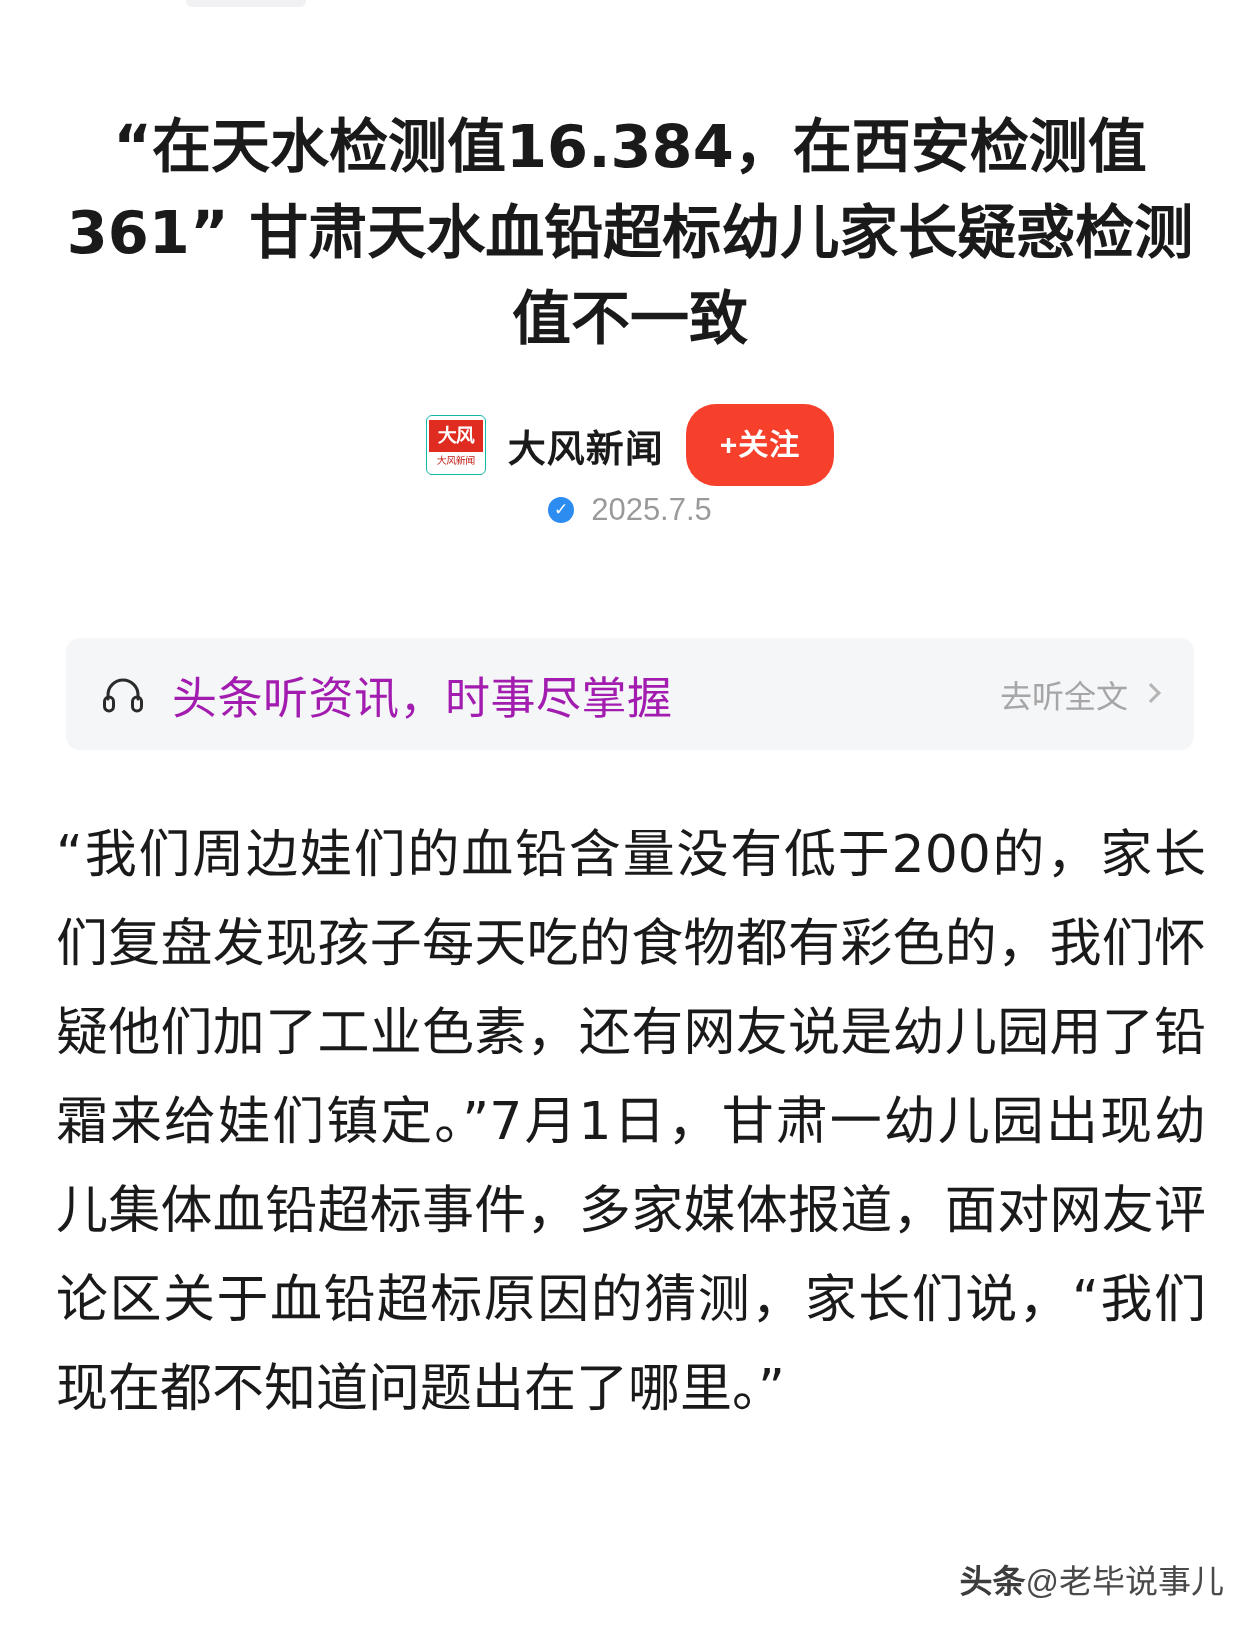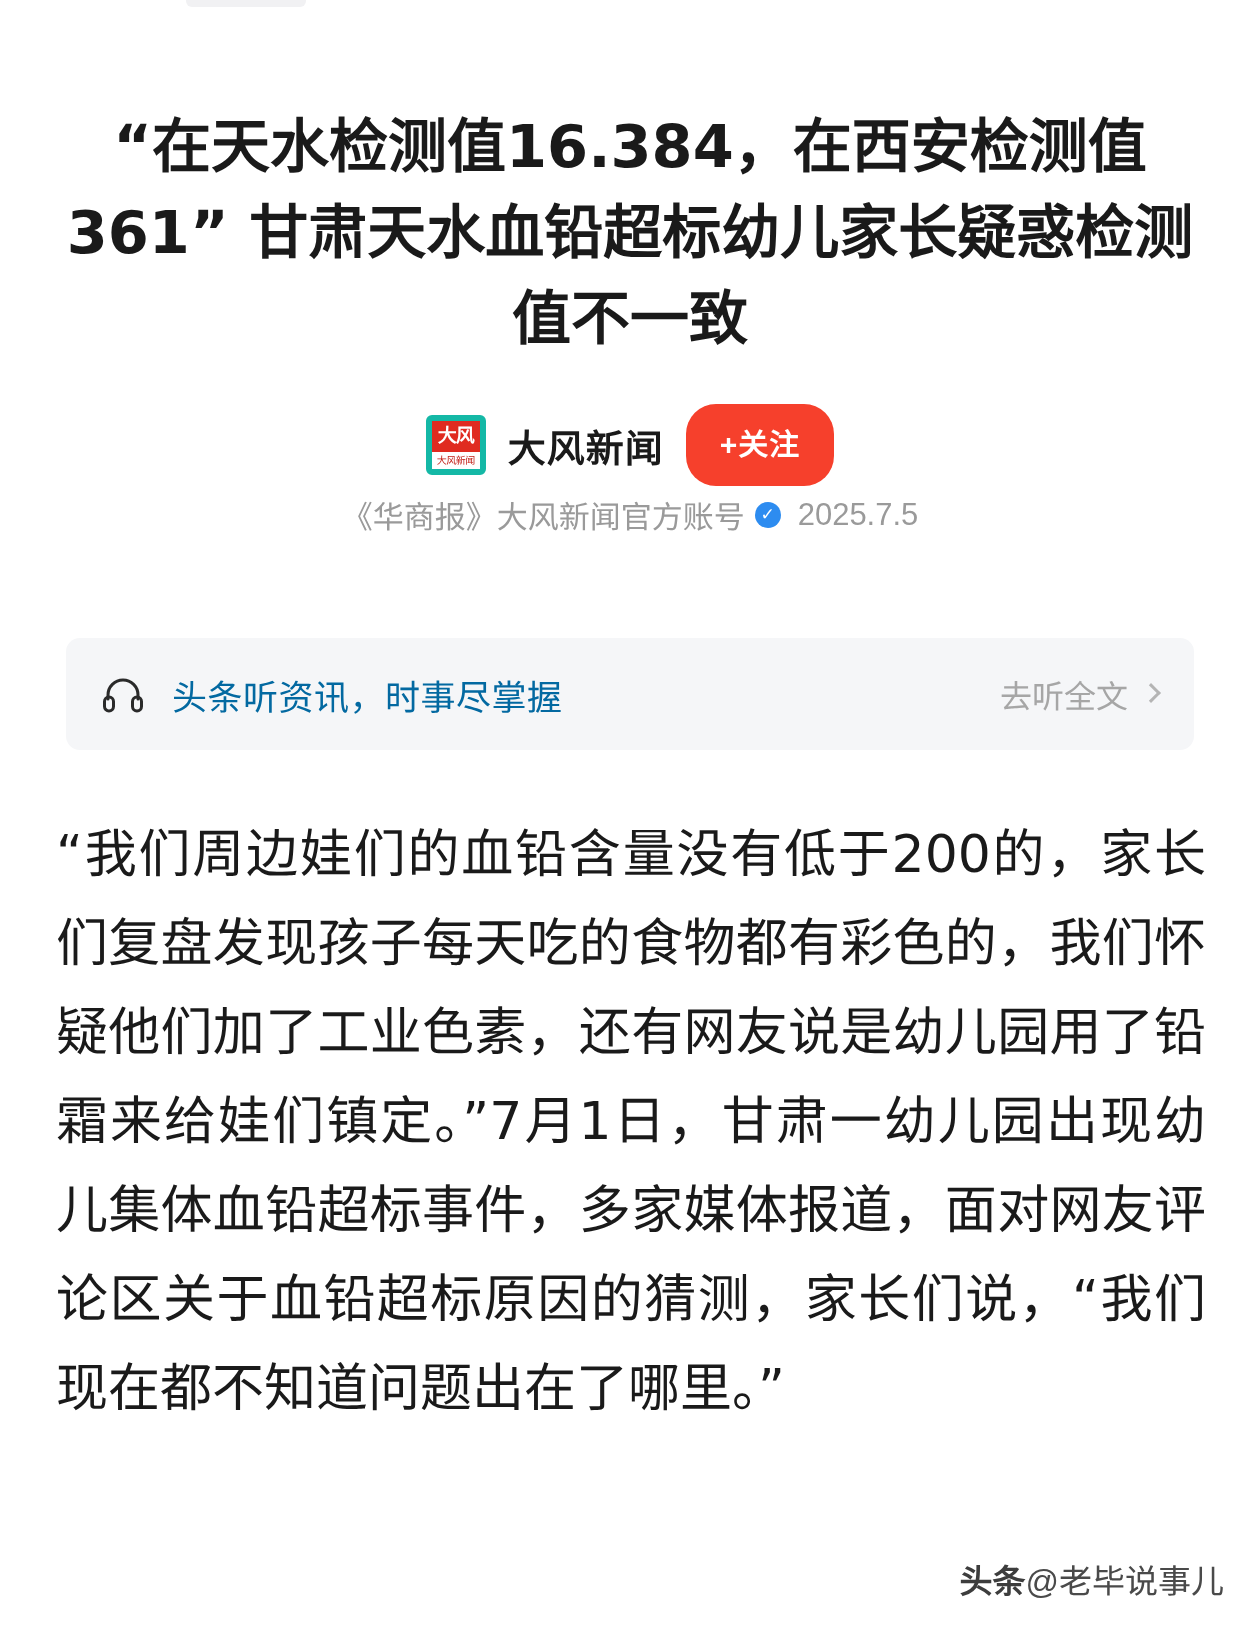--- a/index.html
+++ b/index.html
@@ -59,21 +59,21 @@
     display: flex;
     align-items: center;
     justify-content: center;
     gap: 22px;
   }
   .avatar {
     width: 60px;
     height: 60px;
     border-radius: 6px;
     background: #ffffff;
-    border: 6px solid #14b8a6;
+    border: 1px solid #14b8a6;
     display: flex;
     flex-direction: column;
     align-items: center;
     justify-content: center;
     overflow: hidden;
   }
   .avatar .av-top {
     width: 54px;
     height: 32px;
     background: #e02b20;
@@ -155,22 +155,22 @@
   }
   .headphone-icon {
     width: 46px;
     height: 46px;
     flex: 0 0 46px;
     position: relative;
     margin-right: 26px;
   }
   .headphone-icon svg { display: block; }
   .audio-text {
-    font-size: 35px;
-    color: #0369a1;
+    font-size: 45px;
+    color: #a21caf;
     letter-spacing: 0.5px;
     flex: 1;
   }
   .audio-action {
     font-size: 32px;
     color: #a6a6a6;
     display: flex;
     align-items: center;
     gap: 16px;
     cursor: pointer;
@@ -229,21 +229,20 @@
 <div class="author-row">
   <div class="avatar">
     <div class="av-top">大风</div>
     <div class="av-bot">大风新闻</div>
   </div>
   <div class="author-name">大风新闻</div>
   <button class="follow-btn">+关注</button>
 </div>
 
 <div class="meta-row">
-  <span>《华商报》大风新闻官方账号</span>
   <span class="verified-badge">✓</span>
   <span class="meta-date">2025.7.5</span>
 </div>
 
 <div class="audio-banner">
   <span class="headphone-icon">
     <svg width="46" height="46" viewBox="0 0 46 46" fill="none" xmlns="http://www.w3.org/2000/svg">
       <path d="M8 28V24C8 15.7 14.7 9 23 9C31.3 9 38 15.7 38 24V28" stroke="#2a2a2a" stroke-width="3" stroke-linecap="round"></path>
       <rect x="4.5" y="26" width="9" height="14" rx="4.5" stroke="#2a2a2a" stroke-width="3"></rect>
       <rect x="32.5" y="26" width="9" height="14" rx="4.5" stroke="#2a2a2a" stroke-width="3"></rect>

